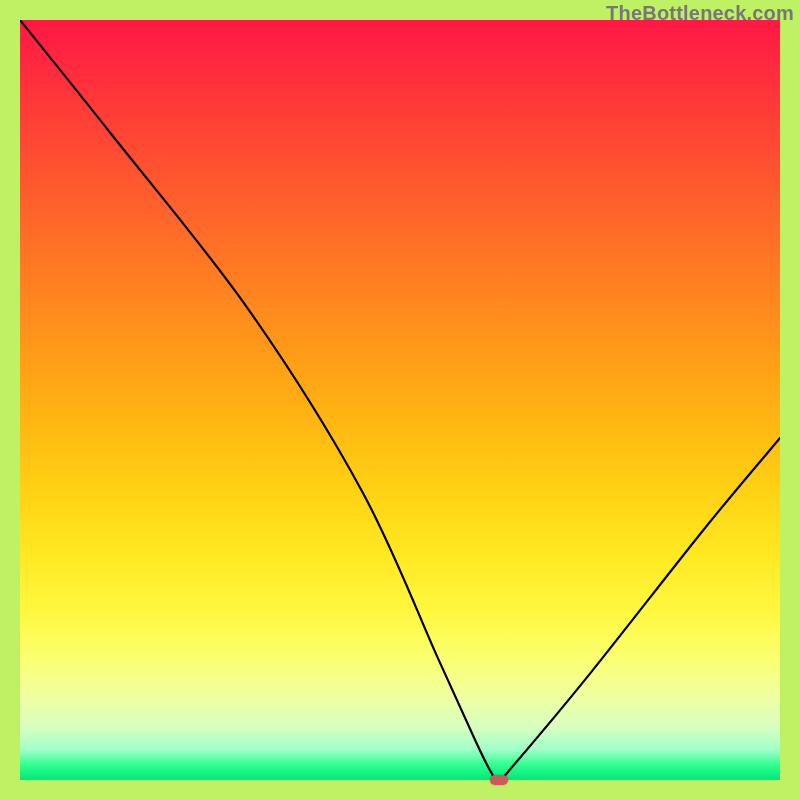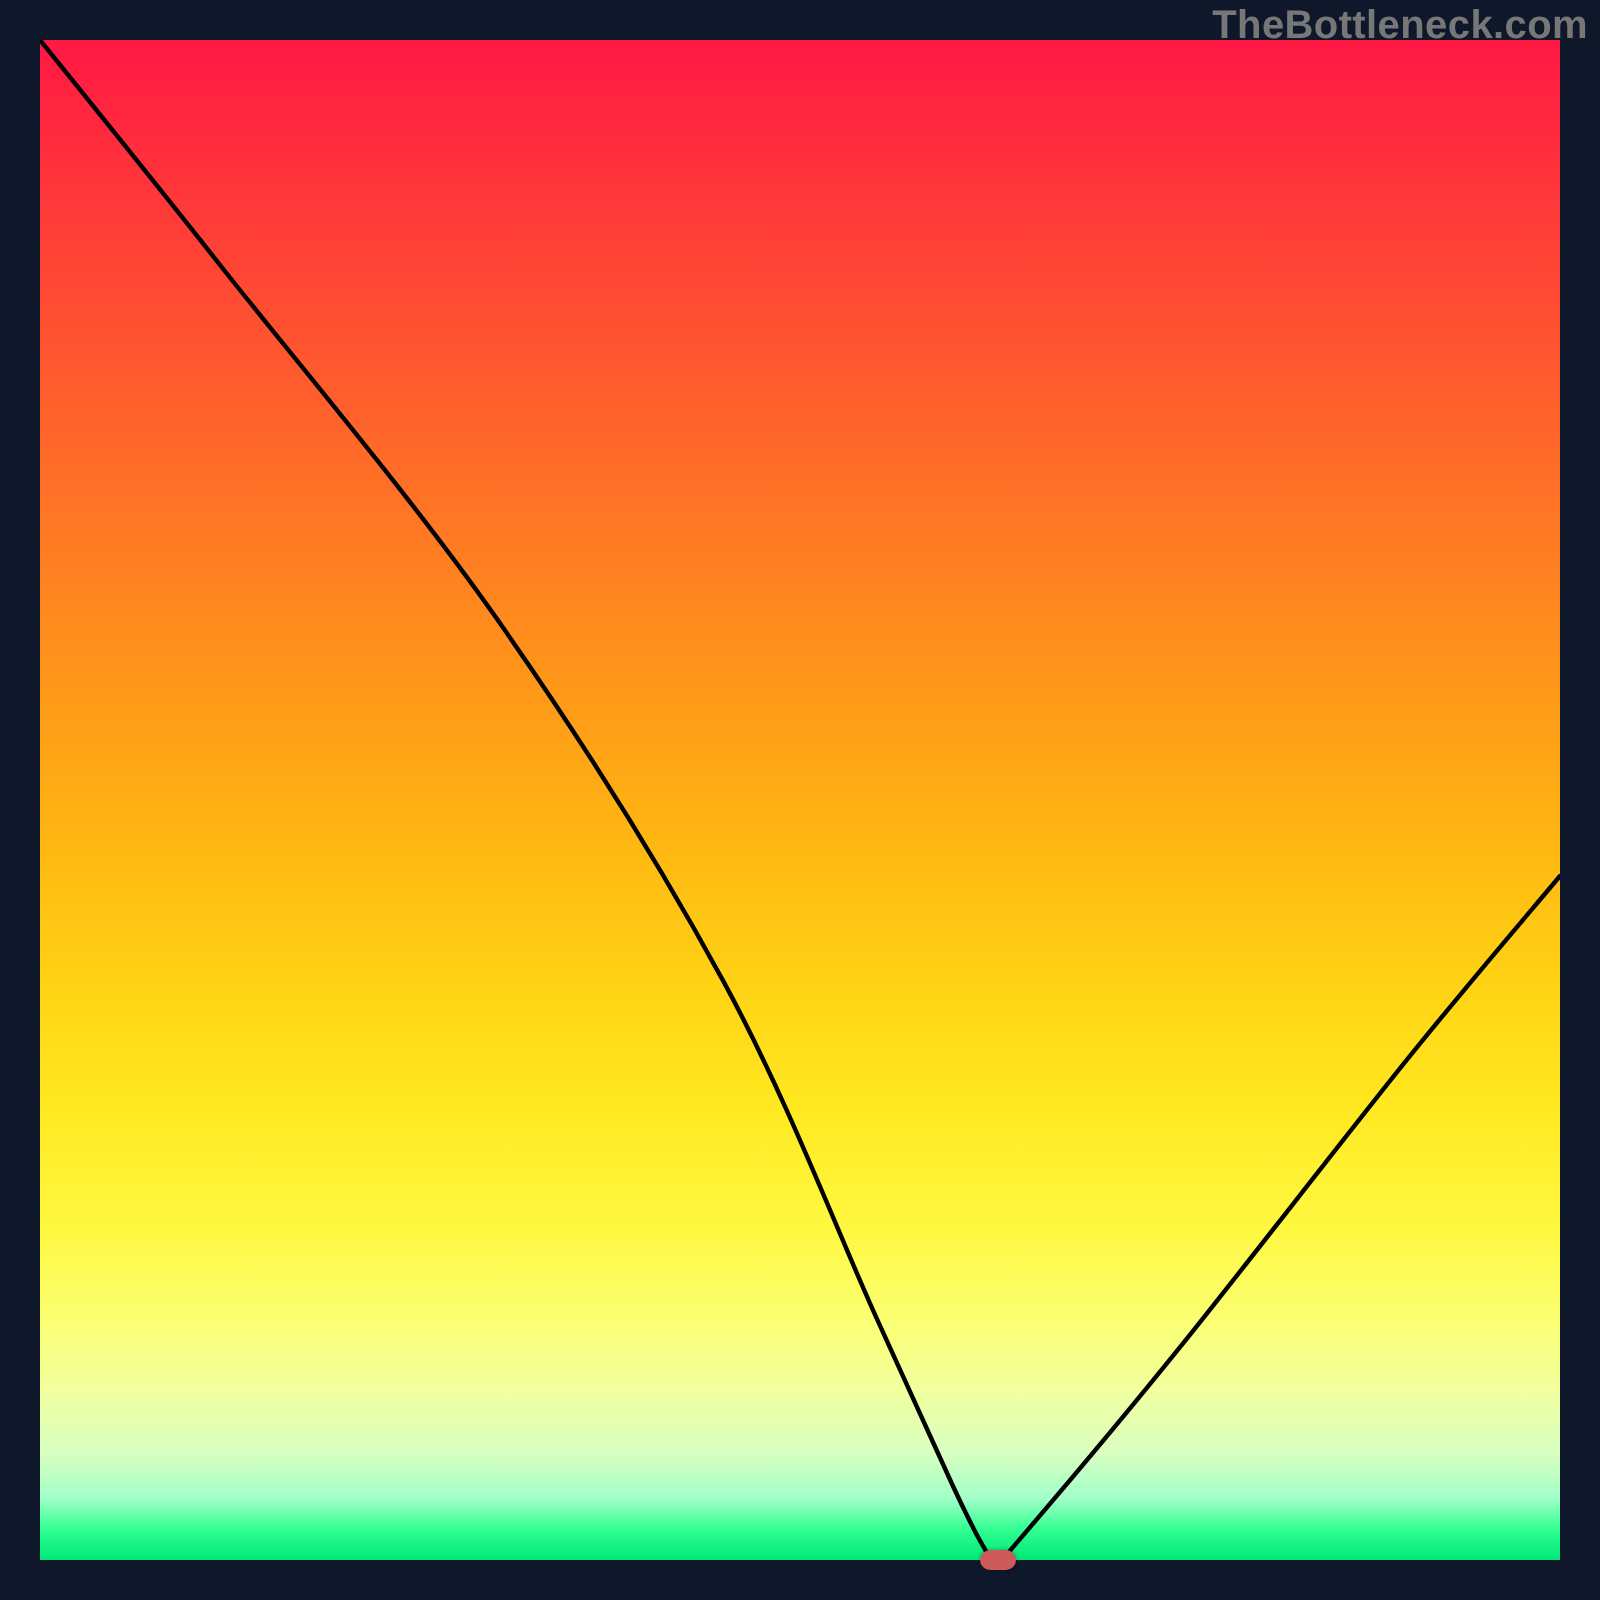--- a/index.html
+++ b/index.html
@@ -7,21 +7,21 @@
     padding: 0;
     width: 800px;
     height: 800px;
     background: #000;
     overflow: hidden;
   }
   .chart-container {
     position: relative;
     width: 800px;
     height: 800px;
-    background: #0f172a;
+    background: #bef264;
   }
   .plot-area {
     position: absolute;
     left: 20px;
     top: 20px;
     width: 760px;
     height: 760px;
     background: linear-gradient(to bottom,
       #ff1844 0%,
       #ff2a3e 6%,

